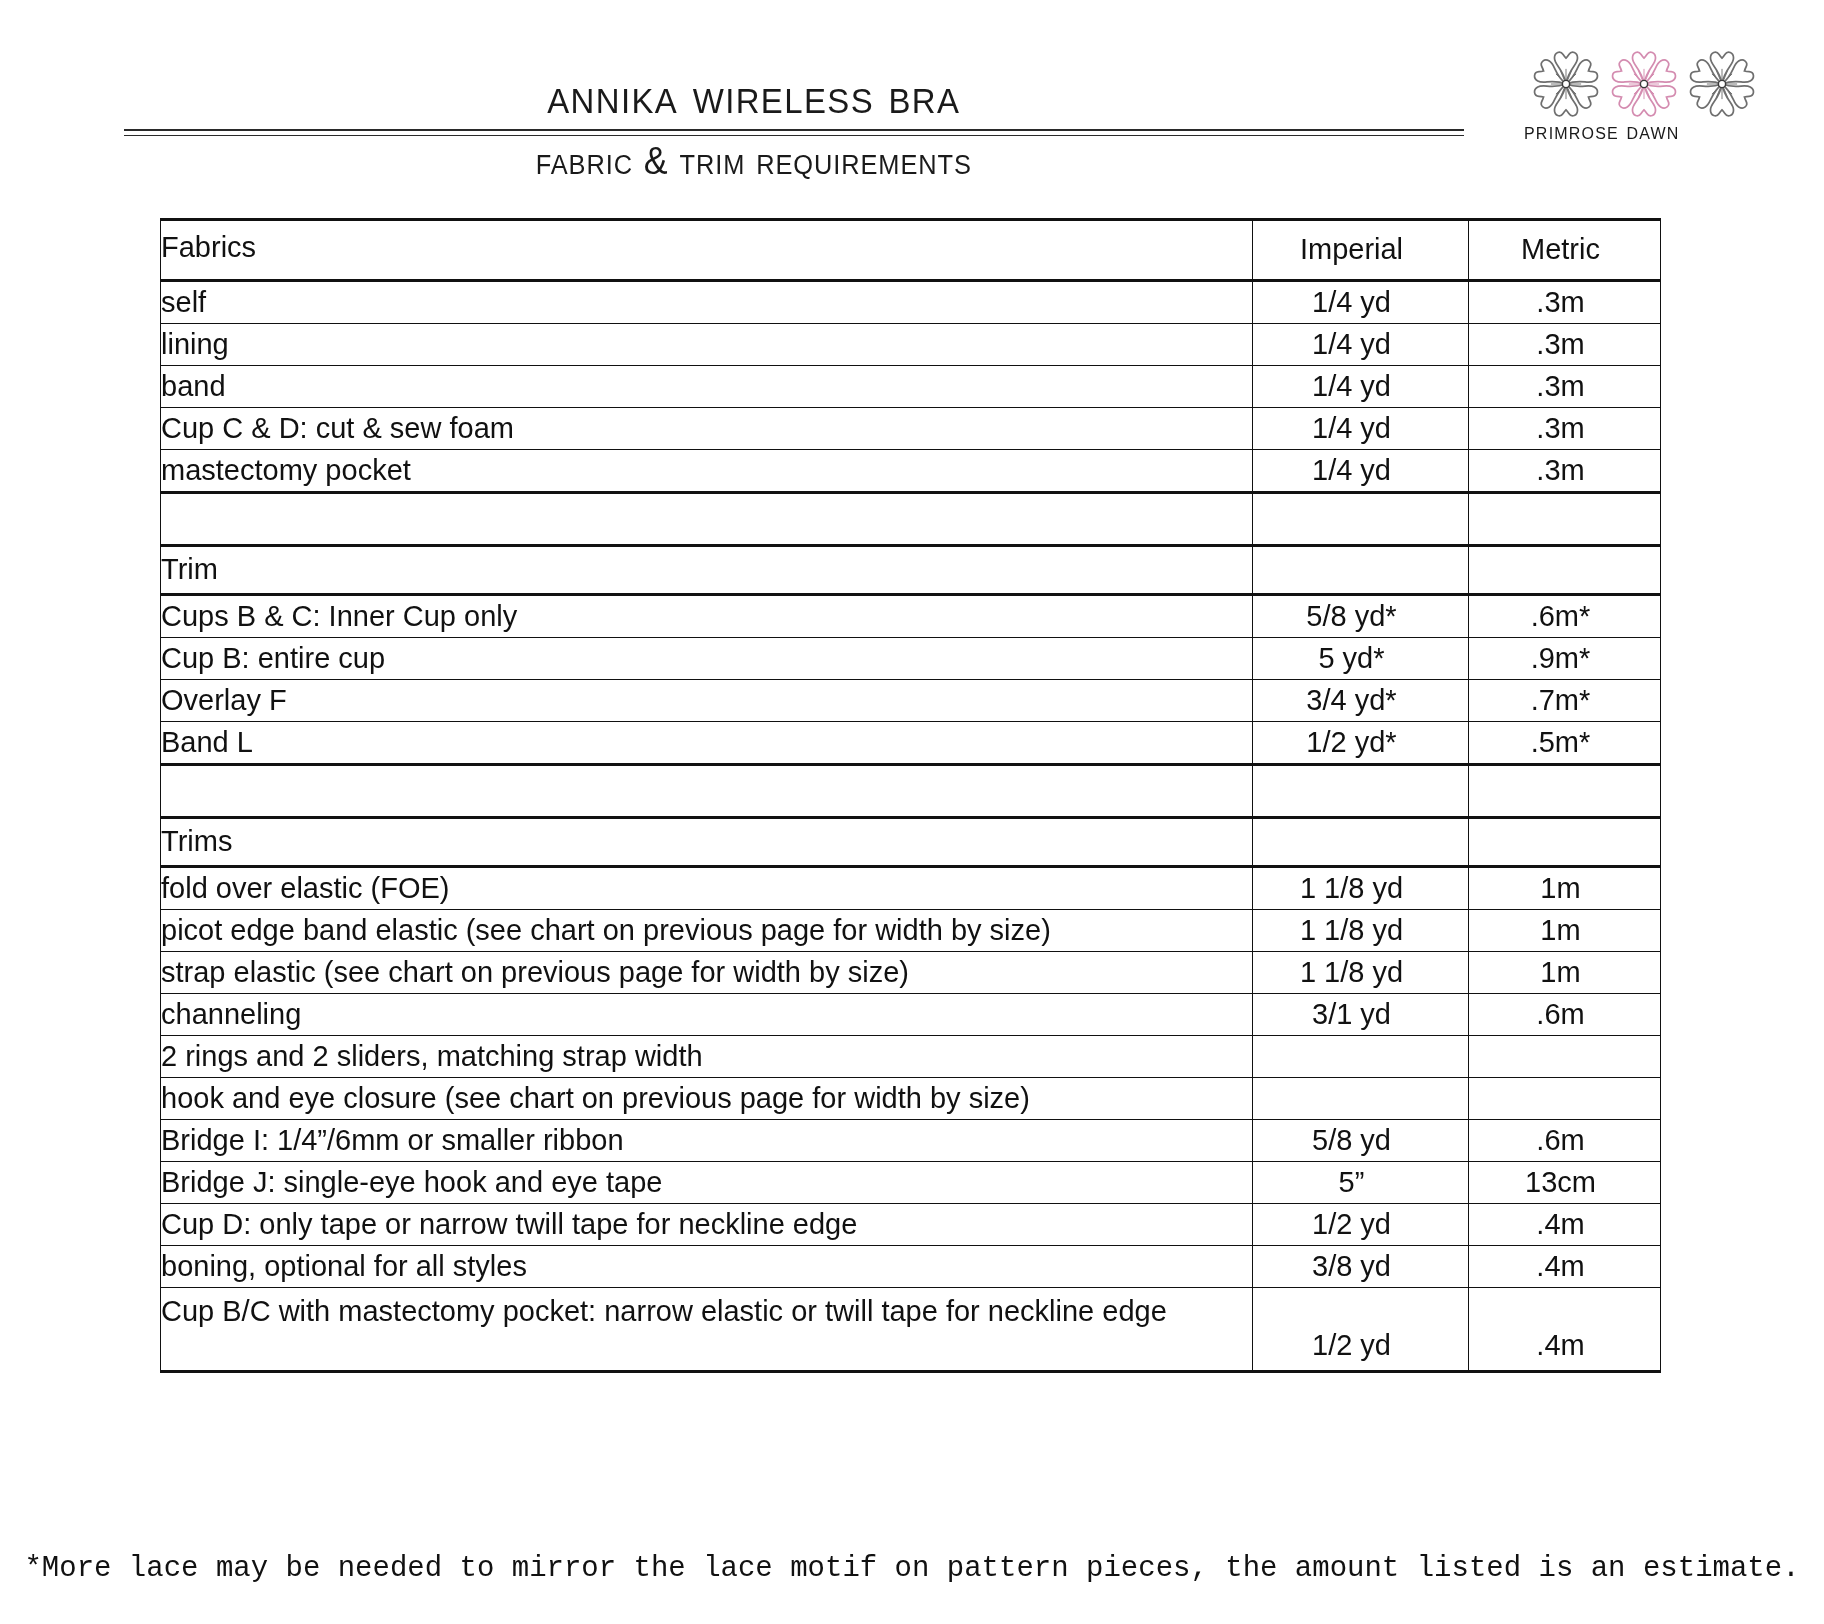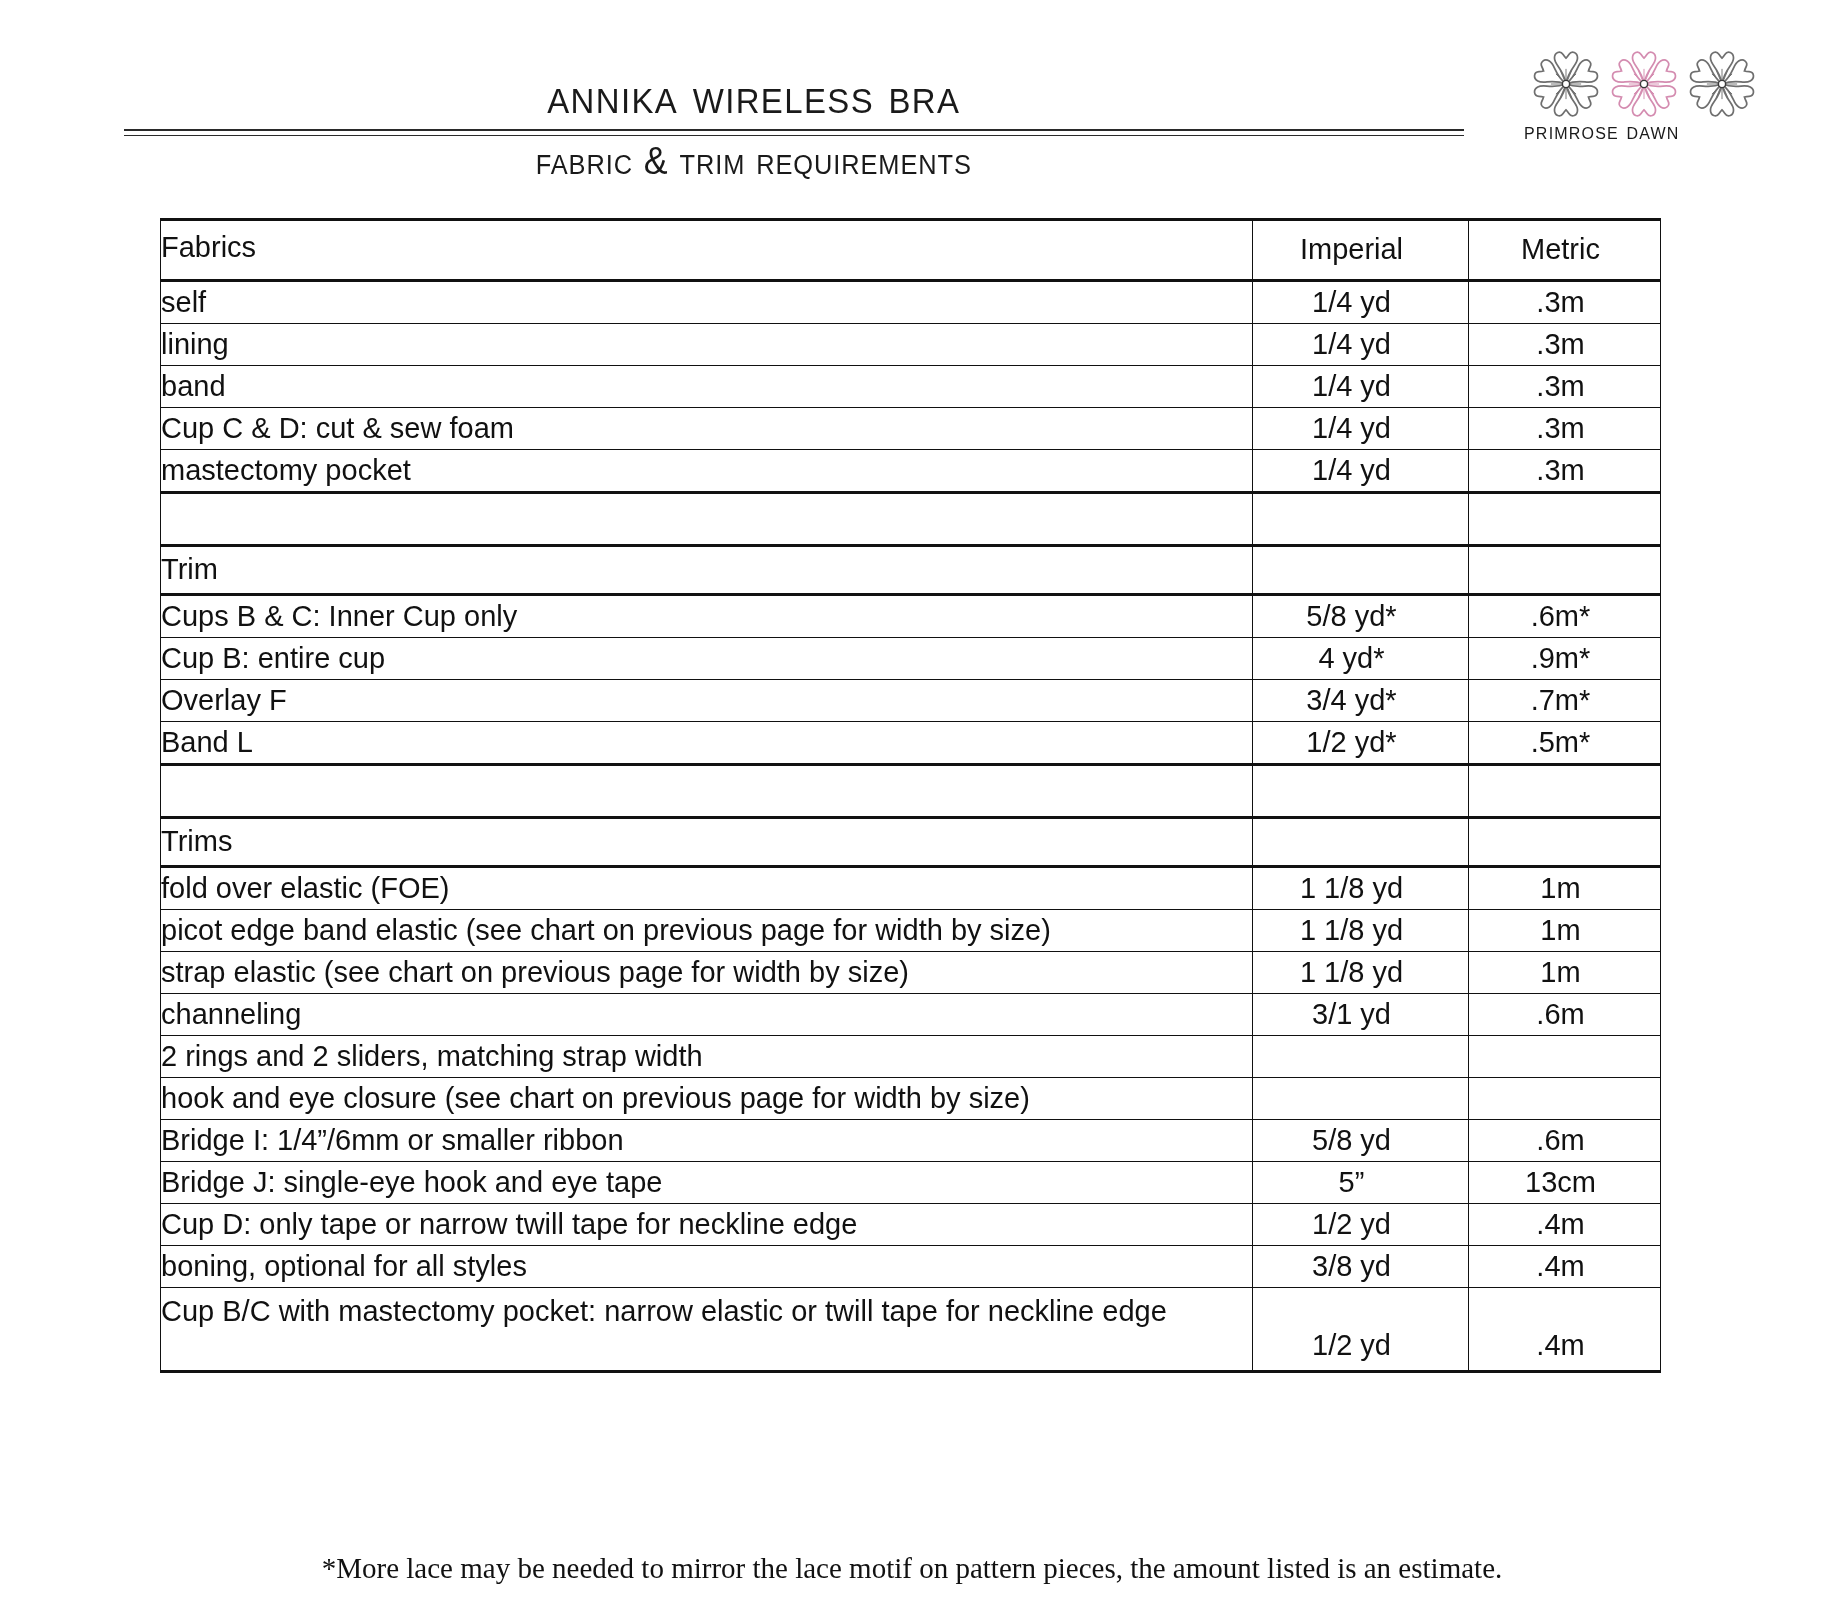--- a/index.html
+++ b/index.html
@@ -174,21 +174,21 @@
     padding-bottom: 8px;
   }
 
   
   .footnote {
     position: absolute;
     left: 0;
     right: 0;
     top: 1552px;
     text-align: center;
-    font-family: Liberation Serif, serif;
+    font-family: Liberation Mono, monospace;
     font-size: 29px;
     font-weight: 400;
     color: #111111;
   }
 </style>
 </head>
 <body>
 
 <div class="page">
 
@@ -364,21 +364,21 @@
             <td class="val imp"></td>
             <td class="val met"></td>
           </tr>
           <tr>
             <td class="desc">Cups B &amp; C: Inner Cup only</td>
             <td class="val imp">5/8 yd*</td>
             <td class="val met">.6m*</td>
           </tr>
           <tr>
             <td class="desc">Cup B: entire cup</td>
-            <td class="val imp">4 yd*</td>
+            <td class="val imp">5 yd*</td>
             <td class="val met">.9m*</td>
           </tr>
           <tr>
             <td class="desc">Overlay F</td>
             <td class="val imp">3/4 yd*</td>
             <td class="val met">.7m*</td>
           </tr>
           <tr>
             <td class="desc">Band L</td>
             <td class="val imp">1/2 yd*</td>

